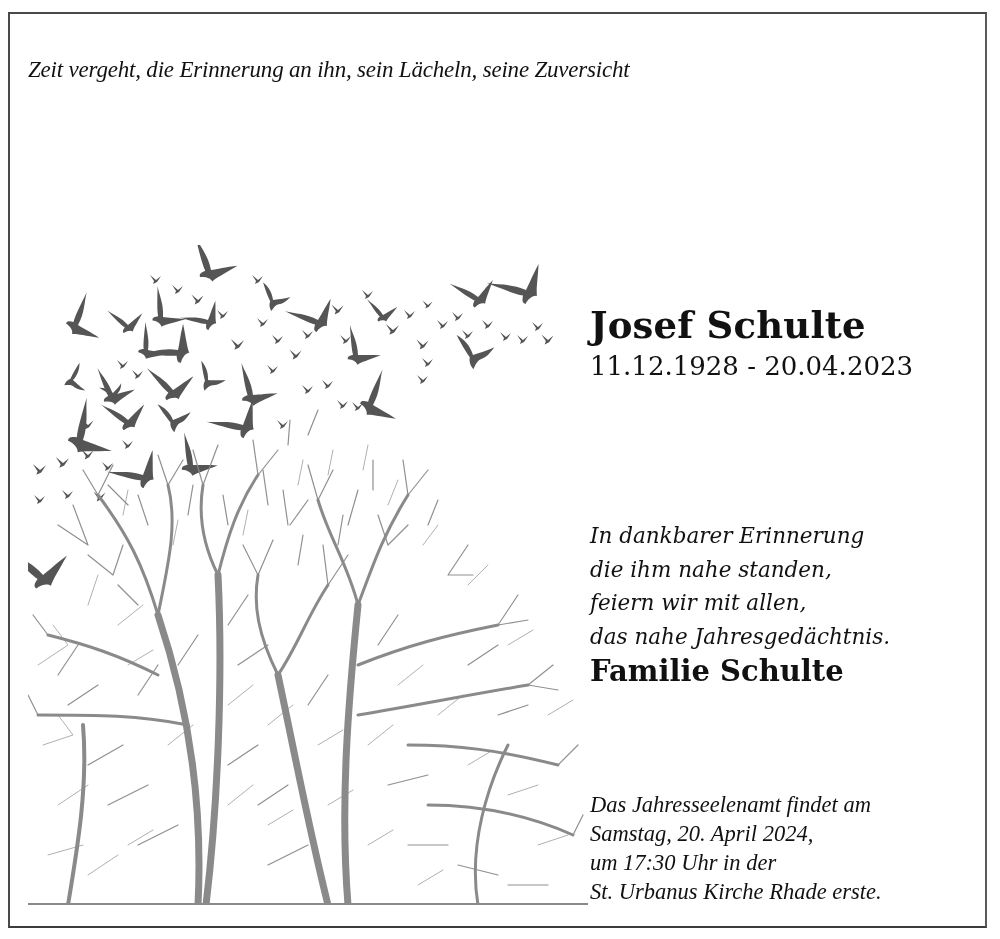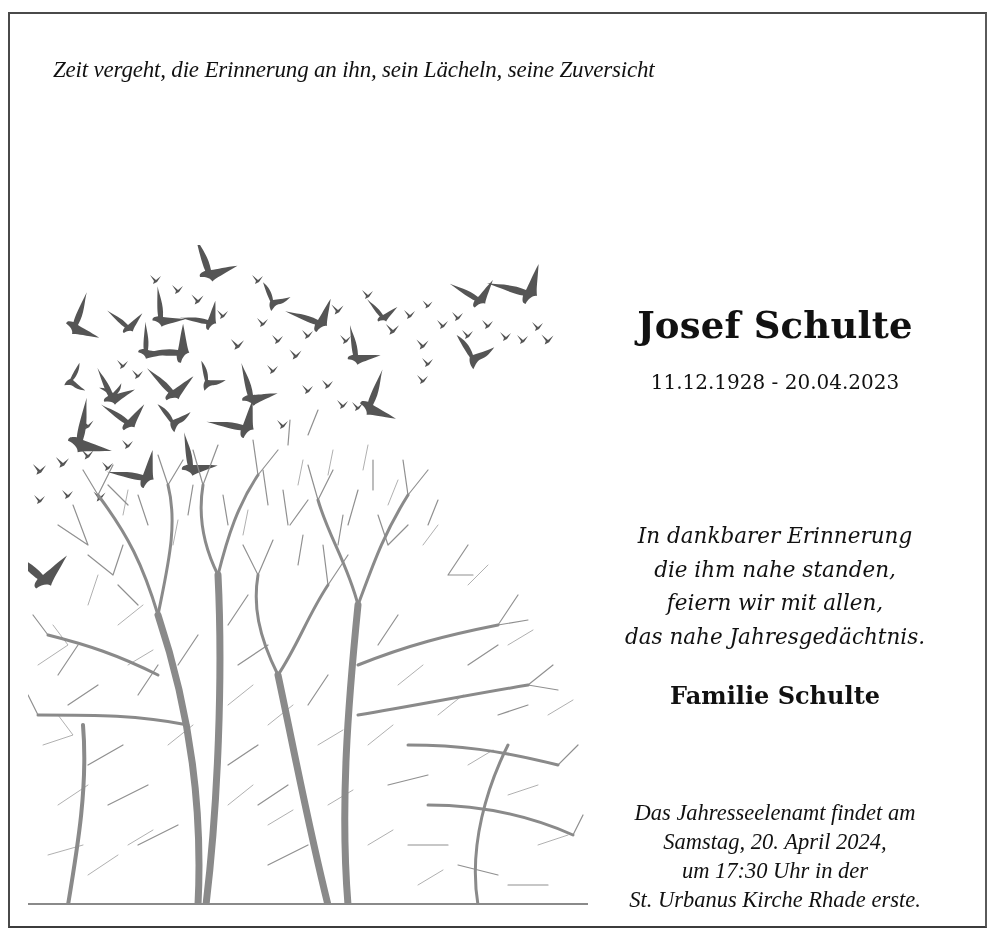--- a/index.html
+++ b/index.html
@@ -3,36 +3,36 @@
 <meta charset="utf-8">
 <style>
   html, body { margin: 0; padding: 0; background: #ffffff; }
   body { width: 1000px; height: 939px; position: relative; overflow: hidden; }
   .frame {
     position: absolute; left: 8px; top: 12px; width: 979px; height: 916px;
     border: 2px solid #4a4a4a; border-right-color: #5a5a5a; border-bottom-color: #3c3c3c;
     box-sizing: border-box; background: #fff;
   }
   .quote {
-    position: absolute; left: 53px; top: 55px; width: 760px;
+    position: absolute; left: 28px; top: 55px; width: 760px;
     font-family: "Liberation Serif", "DejaVu Serif", serif; font-style: italic;
     font-size: 23px; line-height: 30px; color: #111; letter-spacing: -0.2px;
   }
   .art { position: absolute; left: 28px; top: 245px; width: 560px; height: 660px; }
   .right-col {
-    position: absolute; left: 590px; width: 370px; text-align: center; color: #111;
+    position: absolute; left: 590px; width: 370px; text-align: left; color: #111;
     font-family: "DejaVu Serif", "Liberation Serif", serif;
   }
   .name { top: 303px; font-size: 37px; font-weight: bold; letter-spacing: 0.2px; line-height: 44px; }
-  .dates { top: 368px; font-size: 20px; line-height: 28px; }
+  .dates { top: 352px; font-size: 26px; line-height: 28px; }
   .verse { top: 483px; font-size: 21.5px; line-height: 33.5px; font-style: italic; margin-top: 36px; }
-  .family { top: 680px; font-size: 24px; font-weight: bold; line-height: 32px; }
+  .family { top: 655px; font-size: 29px; font-weight: bold; line-height: 32px; }
   .service {
     top: 790px; font-family: "Liberation Serif", "DejaVu Serif", serif; font-style: italic;
-    font-size: 22.5px; line-height: 29px; margin-top: 8px;
+    font-size: 22.5px; line-height: 29px;
   }
   .line { display: block; }
 </style>
 </head>
 <body>
 
 <div class="frame"></div>
 
 <div class="quote">
   <span class="line">Zeit vergeht, die Erinnerung an ihn, sein Lächeln, seine Zuversicht</span>

